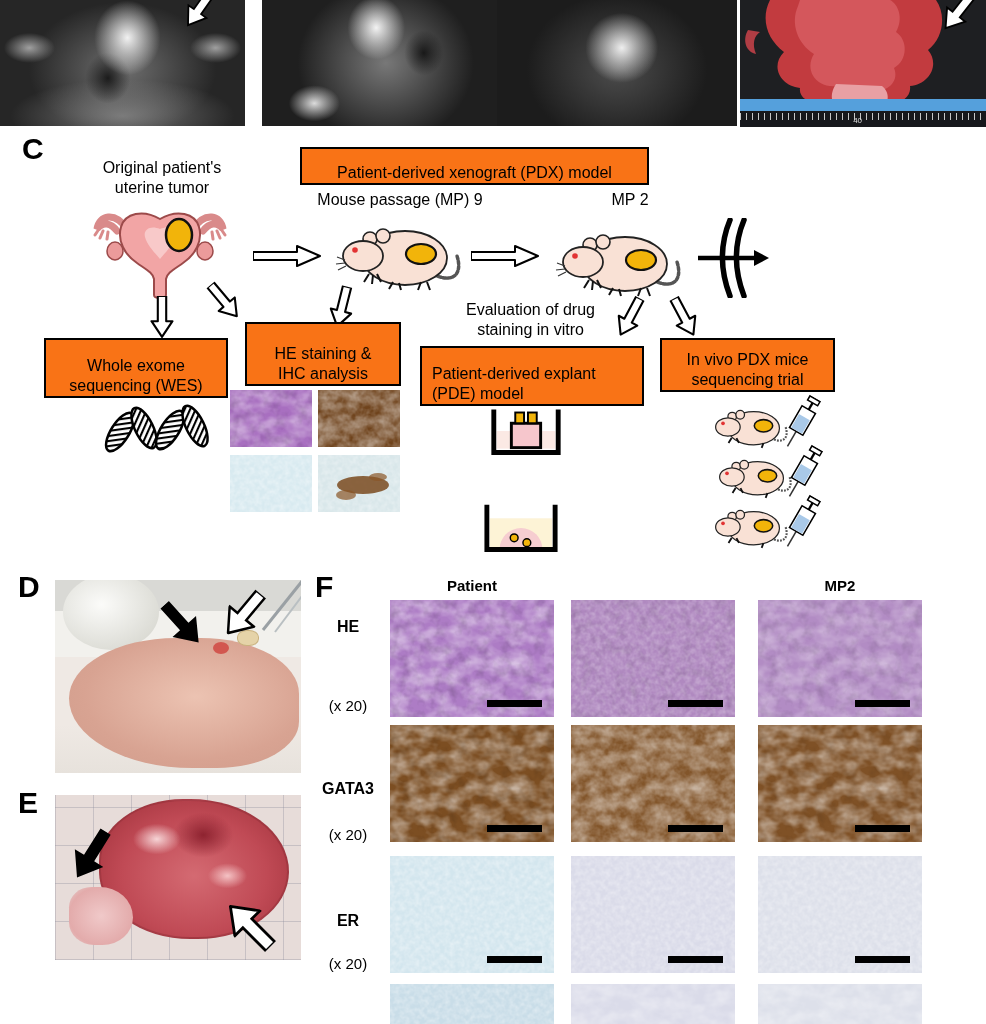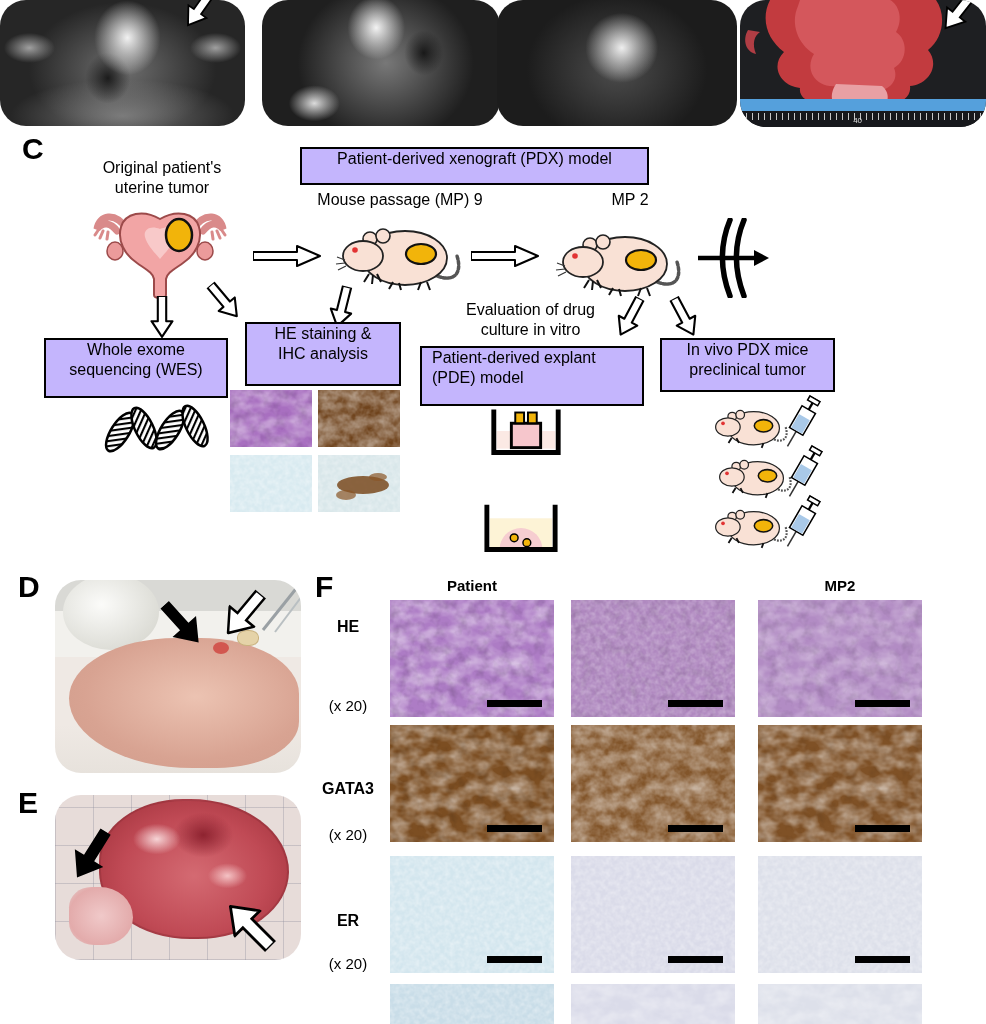--- a/index.html
+++ b/index.html
@@ -1,23 +1,23 @@
 <!DOCTYPE html>
 <html style="--he-stain: #ad7cc5; --gata3-stain: #7c4e22; --er-blue: #d3e6ee; --er-lavender: #dadbe9; --tumor-yellow: #f2b40a; --mouse-body: #f9e1d5; --uterus-pink: #f2a5a5; --specimen-red: #c23b3f; --tray-blue: #55a0dc;"><head>
 <meta charset="utf-8">
 <style>
   html,body{margin:0;padding:0;background:#fff;}
   #page{position:relative;width:986px;height:1024px;background:#fff;overflow:hidden;
         font-family:"Liberation Sans", sans-serif;color:#000;}
   .abs{position:absolute;}
-  .photo{position:absolute;overflow:hidden;border-radius:26px;}
+  .photo{position:absolute;overflow:hidden;}
   .panel-label{position:absolute;font-weight:bold;font-size:30px;line-height:1;}
   .txt{position:absolute;font-size:16px;line-height:1.22;text-align:center;}
-  .box{position:absolute;border:2px solid #000;background:#c4b5fd;display:flex;flex-direction:column;
-       align-items:center;justify-content:flex-start;font-size:16px;line-height:1.25;text-align:center;}
+  .box{position:absolute;border:2px solid #000;background:#f97316;display:flex;flex-direction:column;
+       align-items:center;justify-content:flex-end;font-size:16px;line-height:1.25;text-align:center;}
   .box span{display:block;}
   .box.left{align-items:flex-start;text-align:left;padding-left:10px;}
   
   .mri{background:#161616;}
   .mri1{background:
     radial-gradient(ellipse 46px 52px at 52% 30%, rgba(250,250,250,.95), rgba(250,250,250,0) 72%),
     radial-gradient(ellipse 30px 34px at 44% 62%, rgba(20,20,20,.9), rgba(20,20,20,0) 75%),
     radial-gradient(ellipse 34px 20px at 12% 38%, rgba(190,190,190,.8), rgba(190,190,190,0) 75%),
     radial-gradient(ellipse 34px 20px at 88% 38%, rgba(190,190,190,.8), rgba(190,190,190,0) 75%),
     radial-gradient(ellipse 140px 46px at 50% 92%, rgba(150,150,150,.7), rgba(150,150,150,0) 80%),
@@ -201,41 +201,41 @@
   </svg>
   <svg class="abs rot" style="left:618px;top:296px;transform:rotate(28deg)" width="24" height="42" viewBox="0 0 22 40">
     <polygon points="7,0 15,0 15,24 21,24 11,39 1,24 7,24" fill="#fff" stroke="#000" stroke-width="2" stroke-linejoin="round"></polygon>
   </svg>
   <svg class="abs rot" style="left:672px;top:296px;transform:rotate(-28deg)" width="24" height="42" viewBox="0 0 22 40">
     <polygon points="7,0 15,0 15,24 21,24 11,39 1,24 7,24" fill="#fff" stroke="#000" stroke-width="2" stroke-linejoin="round"></polygon>
   </svg>
 
   <div class="txt" style="left:448px;top:300px;width:165px">
     <span>Evaluation of drug</span><br>
-    <span>culture in vitro</span>
+    <span>staining in vitro</span>
   </div>
 
   <div class="box" style="left:44px;top:338px;width:180px;height:56px">
     <span>Whole exome</span>
     <span>sequencing (WES)</span>
   </div>
 
   <div class="box left" style="left:420px;top:346px;width:210px;height:56px">
     <span>Patient-derived explant</span>
     <span>(PDE) model</span>
   </div>
 
   <div class="box" style="left:245px;top:322px;width:152px;height:60px">
     <span>HE staining &amp;</span>
     <span>IHC analysis</span>
   </div>
 
   <div class="box" style="left:660px;top:338px;width:171px;height:50px">
     <span>In vivo PDX mice</span>
-    <span>preclinical tumor</span>
+    <span>sequencing trial</span>
   </div>
 
   <svg class="abs" style="left:98px;top:400px" width="118" height="58" viewBox="0 0 118 58">
     <g stroke="#000" stroke-width="2.5" fill="url(#hatch)">
       <ellipse cx="22" cy="32" rx="9" ry="22" transform="rotate(32 22 32)"></ellipse>
       <ellipse cx="46" cy="28" rx="9" ry="22" transform="rotate(-26 46 28)"></ellipse>
       <ellipse cx="72" cy="30" rx="9" ry="22" transform="rotate(32 72 30)"></ellipse>
       <ellipse cx="97" cy="26" rx="9" ry="22" transform="rotate(-26 97 26)"></ellipse>
     </g>
   </svg>

